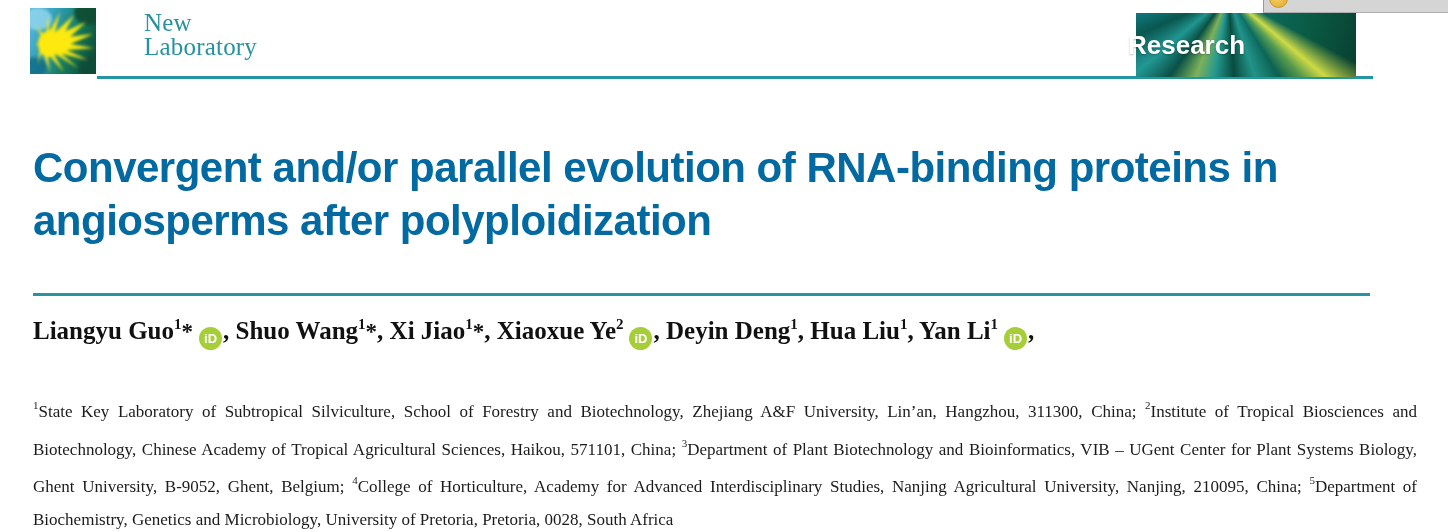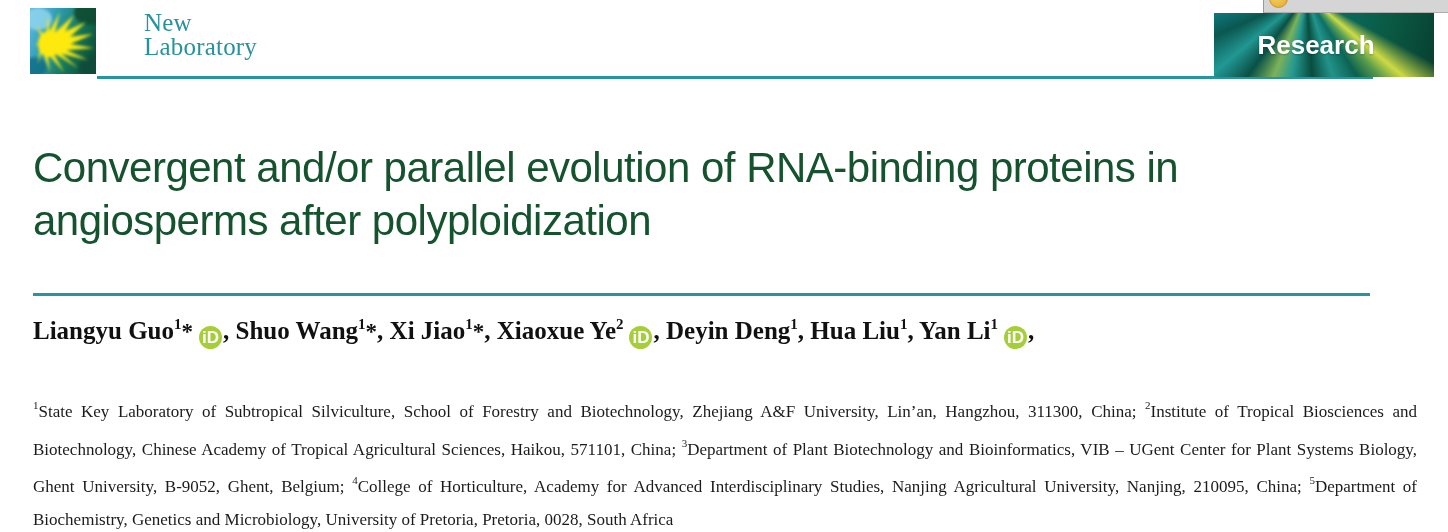--- a/index.html
+++ b/index.html
@@ -30,22 +30,22 @@
     font-family:"Liberation Serif", serif;
     font-size:25px; line-height:23.5px; color:#27929B;
     letter-spacing:0.2px;
     margin-left:32px;
   }
   .header-rule {
     position:absolute; left:97px; top:76px; width:1276px; height:3px;
     background:#2495A1;
   }
   .research-banner {
-    position:absolute; left:1214px; top:13px; width:220px; height:64px;
-    display:flex; align-items:center; justify-content:center;
+    position:absolute; left:1136px; top:13px; width:220px; height:64px;
+    display:flex; align-items:center; justify-content:flex-start;
     background:
       conic-gradient(from 118deg at 42% -28%,
         rgba(216,225,69,0) 0deg,
         rgba(216,225,69,0.95) 12deg,
         rgba(150,205,80,0.55) 20deg,
         rgba(216,225,69,0) 30deg,
         rgba(42,160,150,0.75) 44deg,
         rgba(8,70,56,0.85) 58deg,
         rgba(46,168,158,0.70) 72deg,
         rgba(216,225,69,0.55) 84deg,
@@ -59,22 +59,22 @@
     font-family:"Liberation Sans", sans-serif;
     font-weight:bold; font-size:26px; color:#ffffff;
     transform:translateX(-8px);
     text-shadow:0 1px 2px rgba(0,0,0,0.25);
   }
 
   
   .article-title {
     position:absolute; left:33px; top:141px; width:1395px;
     font-family:"Liberation Sans", sans-serif;
-    font-weight:400; font-size:42px; line-height:53px;
-    letter-spacing:-0.5px; color:#14532d; white-space:nowrap;
+    font-weight:700; font-size:42px; line-height:53px;
+    letter-spacing:-0.5px; color:#0369a1; white-space:nowrap;
   }
 
   
   .author-rule {
     position:absolute; left:33px; top:293px; width:1337px; height:3px;
     background:#2495A1;
   }
 
   
   .author-list {
@@ -82,21 +82,21 @@
     font-family:"Liberation Serif", serif;
     font-weight:bold; font-size:25px; line-height:40px; color:#111111;
     white-space:nowrap;
   }
   .author-sup { font-size:15px; position:relative; top:-1px; font-weight:bold; }
   .author-star { font-size:23px; font-weight:bold; }
   .orcid {
     display:inline-block; width:23px; height:23px; border-radius:50%;
     background:#A6CE39; color:#ffffff;
     font-family:"Liberation Sans", sans-serif;
-    font-weight:bold; font-size:17px; line-height:23px;
+    font-weight:bold; font-size:13px; line-height:23px;
     text-align:center; letter-spacing:0;
     vertical-align:-4px; margin:0 1px 0 6px;
     cursor:pointer;
   }
 
   
   .affiliations {
     position:absolute; left:33px; top:390px; width:1384px;
     font-family:"Liberation Serif", serif;
     font-size:17px; line-height:33px; color:#1b1b1b;

